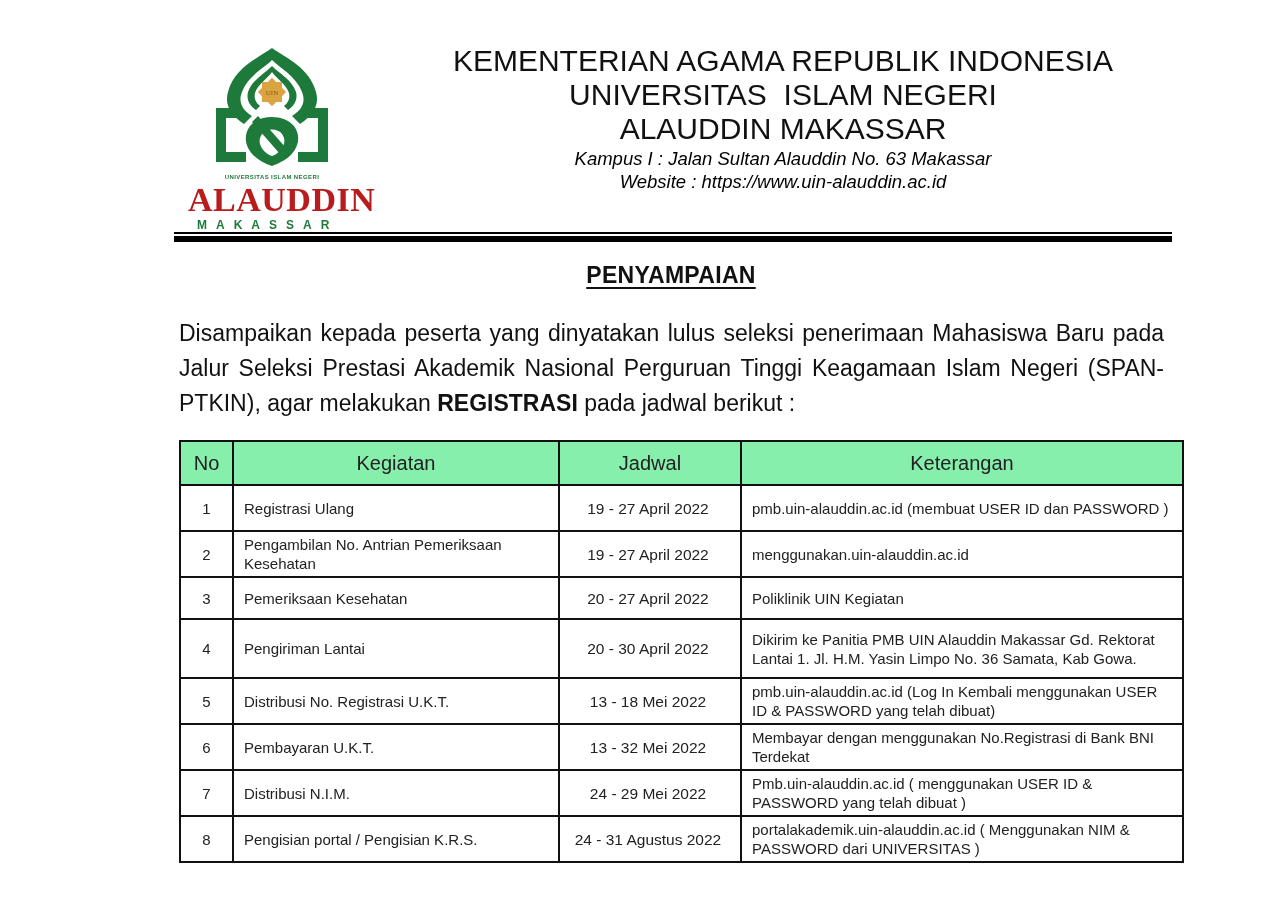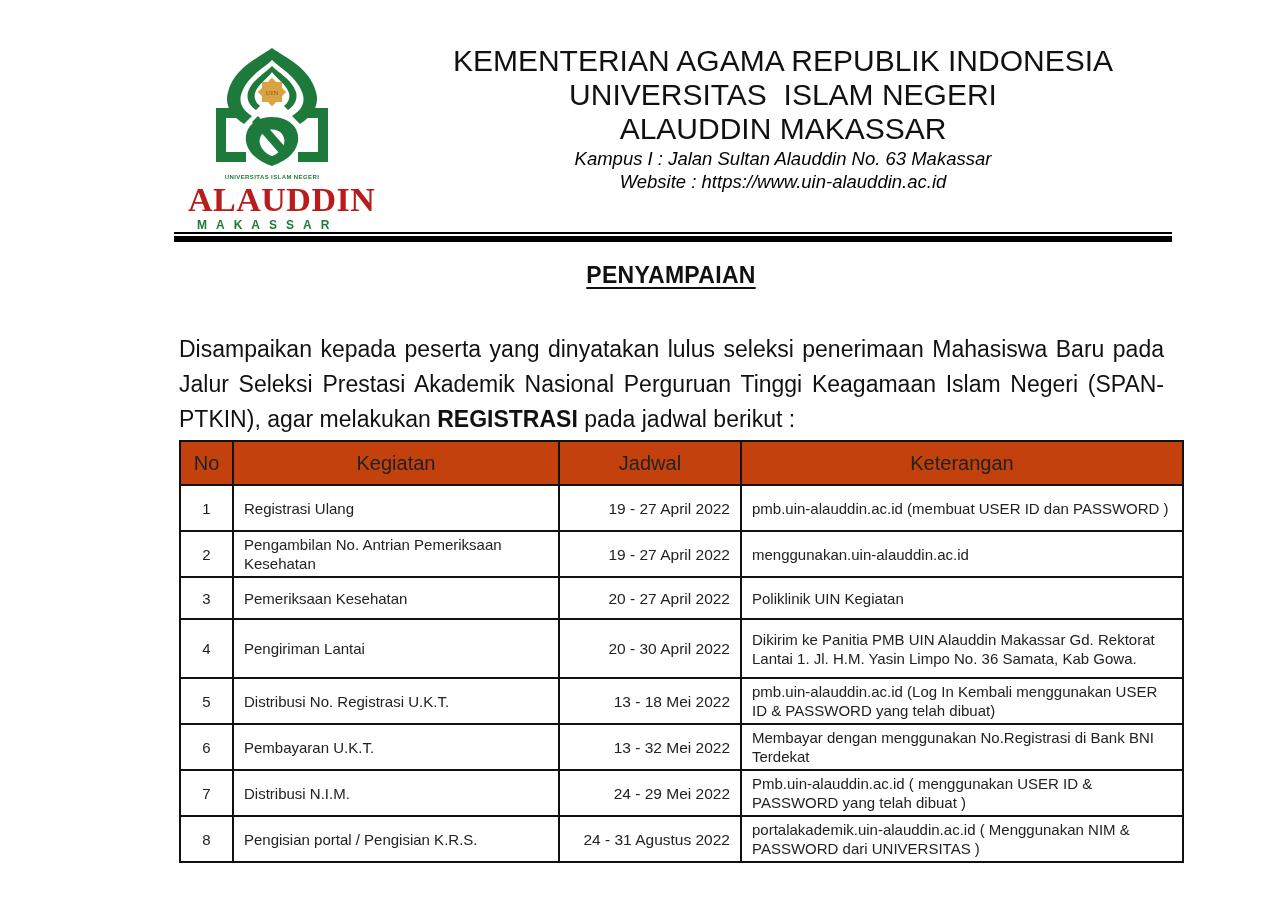--- a/index.html
+++ b/index.html
@@ -15,30 +15,30 @@
   .head-text { position: absolute; left: 385px; top: 44px; width: 796px; text-align: center; }
   .head-line { font-size: 30px; line-height: 34px; color: #111; white-space: pre; }
   .head-addr { font-style: italic; font-size: 18.5px; line-height: 23px; color: #000000; white-space: pre; }
   .head-addr.first { margin-top: 1px; }
 
   .rule-thin { position: absolute; left: 174px; top: 232px; width: 998px; height: 2px; background: #000; }
   .rule-thick { position: absolute; left: 174px; top: 236px; width: 998px; height: 6px; background: #000; }
 
   
   .doc-title { position: absolute; left: 0; top: 262px; width: 1342px; text-align: center; font-size: 23px; font-weight: bold; text-decoration: underline; text-underline-offset: 4px; text-decoration-thickness: 2px; letter-spacing: 0.3px; }
-  .intro { position: absolute; left: 179px; top: 316px; width: 985px; font-size: 23px; line-height: 35px; text-align: justify; text-align-last: left; color: #111; margin-top: 16px; }
+  .intro { position: absolute; left: 179px; top: 316px; width: 985px; font-size: 23px; line-height: 35px; text-align: justify; text-align-last: left; color: #111; }
   .intro b { font-weight: bold; }
 
   
   table.sched { position: absolute; left: 179px; top: 440px; width: 1003px; border-collapse: collapse; table-layout: fixed; font-size: 15px; color: #222; }
   table.sched th, table.sched td { border: 2px solid #111; padding: 0 10px; vertical-align: middle; }
-  table.sched th { background: #c2410c; font-weight: normal; font-size: 20px; height: 42px; color: #222; margin-left: 40px; }
+  table.sched th { background: #86efac; font-weight: normal; font-size: 20px; height: 42px; color: #222; margin-left: 40px; }
   table.sched td { line-height: 19px; }
   table.sched td.no { text-align: center; padding: 0; }
-  table.sched td.date { text-align: right; font-size: 15.5px; padding-left: 6px; }
+  table.sched td.date { text-align: center; font-size: 15.5px; padding-left: 6px; }
   col.c-no { width: 53px; }
   col.c-keg { width: 326px; }
   col.c-jad { width: 182px; }
   col.c-ket { width: 442px; }
   tr.h47 td { height: 44px; }
   tr.h42 td { height: 40px; }
   tr.h58 td { height: 57px; }
 </style>
 </head>
 <body>

